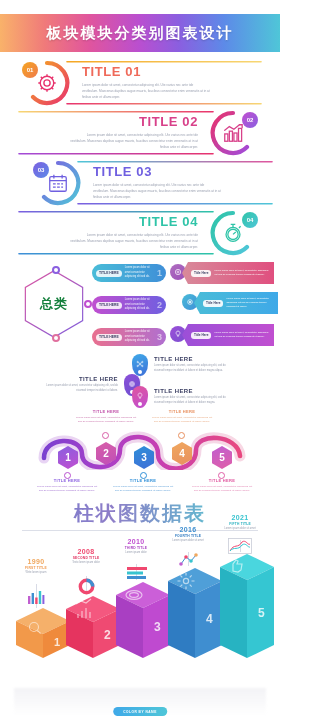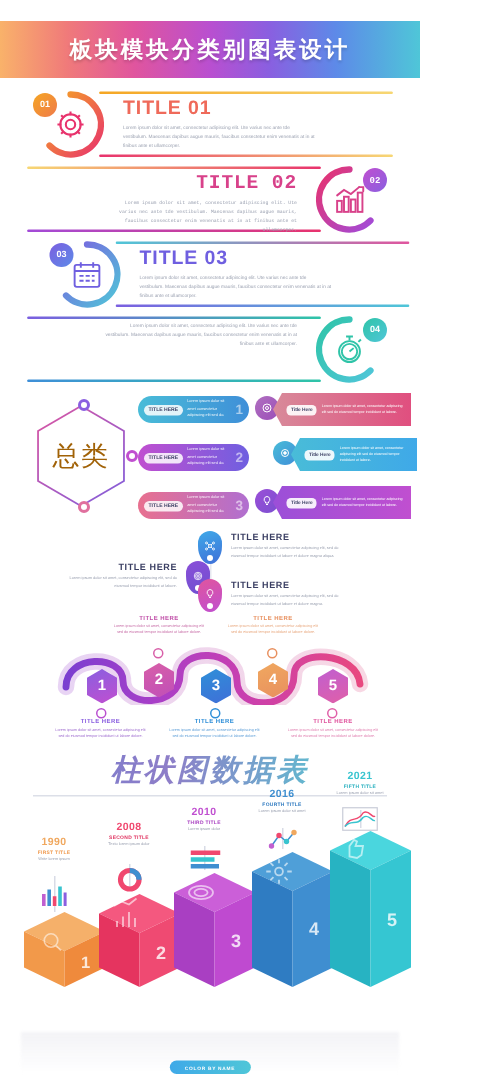--- a/index.html
+++ b/index.html
@@ -21,21 +21,21 @@
     position:absolute; left:0; top:14px; width:280px; height:38px;
     display:flex; align-items:center; justify-content:center;
     color:#fff; font-size:15px; font-weight:bold; letter-spacing:2px;
     text-shadow:0 1px 2px rgba(0,0,0,.18);
   }
 
   
   .s1 { position:absolute; left:0; top:58px; width:280px; height:200px; }
   .s1row { position:absolute; width:280px; height:50px; }
   .s1row.r1 { top:0; }
-  .s1row.r2 { top:50px;font-family:Liberation Mono, monospace; }
+  .s1row.r2 { top:50px; }
   .s1row.r3 { top:100px;margin-left:11px; }
   .s1row.r4 { top:150px; }
 
   .ring {
     position:absolute; width:46px; height:46px; border-radius:50%;
     top:2px;
   }
   .badge {
     position:absolute; width:16px; height:16px; border-radius:50%;
     display:flex; align-items:center; justify-content:center;
@@ -67,21 +67,21 @@
   .hexout {
     position:absolute; inset:0;
     clip-path:polygon(50% 0%,93% 25%,93% 75%,50% 100%,7% 75%,7% 25%);
     background:linear-gradient(135deg,#e0559e,#7b5fe0);
   }
   .hexin {
     position:absolute; inset:1.4px;
     clip-path:polygon(50% 0%,93% 25%,93% 75%,50% 100%,7% 75%,7% 25%);
     background:#fff; display:flex; align-items:center; justify-content:center;
   }
-  .hexlabel { font-size:18px; font-weight:normal; color:#a16207; letter-spacing:1px; }
+  .hexlabel { font-size:13px; font-weight:bold; color:#15803d; letter-spacing:1px; }
   .node {
     position:absolute; width:8px; height:8px; border-radius:50%;
     background:#fff; border:2px solid #8a5fe0;
   }
   .pill {
     position:absolute; height:18px; border-radius:9px;
     display:flex; align-items:center; padding:0 4px;
   }
   .pill .ptitle {
     background:rgba(255,255,255,.85); border-radius:6px;
@@ -133,21 +133,21 @@
   }
   .ringdot {
     position:absolute; width:7px; height:7px; border-radius:50%;
     background:#fff; border:1.4px solid #b94fd0;
   }
   .stepcap { position:absolute; width:62px; text-align:center; }
   .stepcap .st { font-size:4px; font-weight:bold; letter-spacing:.3px; margin-bottom:1.5px; }
   .stepcap .sb { font-size:2.5px; line-height:1.75; }
 
   
-  .s5head { position:absolute; left:0; top:498px; width:280px; height:40px;font-style:italic; }
+  .s5head { position:absolute; left:0; top:498px; width:280px; height:40px; }
   .bigtitle {
     position:absolute; left:0; top:2px; width:280px; text-align:center;
     font-size:20px; font-weight:bold; letter-spacing:2px;
     background:linear-gradient(90deg,#6f7bd0,#8e7ec8 40%,#62b9cf 75%,#4fc6d8);
     -webkit-background-clip:text; background-clip:text; color:transparent;
   }
   .rule { position:absolute; left:22px; top:32px; width:236px; height:1px; background:#dcdfe8; }
 
   
   .s6 { position:absolute; left:0; top:536px; width:280px; height:184px; }
@@ -344,20 +344,21 @@
       </svg>
       <span class="ico" style="position:absolute;right:36px;top:14px">
         <svg viewBox="0 0 24 24" fill="none" stroke="#2fc4a8" stroke-width="1.4">
           <circle cx="12" cy="13.5" r="7.6"></circle>
             <circle cx="12" cy="13.5" r="5.6"></circle>
           <path d="M12 13.5l3-2.5M9.5 2.5h5M12 2.5v3M18.5 6.5l1.8-1.8"></path>
         </svg>
       </span>
       <div class="badge" style="right:22px;top:4px;background:linear-gradient(135deg,#2fc4a8,#4fc6d8)">04</div>
       <div class="s1text">
+        <div class="s1title" style="color:#2fc4a8">TITLE 04</div>
         <div class="s1body">Lorem ipsum dolor sit amet, consectetur adipiscing elit. Ute varius nec ante tde vestibulum. Maecenas dapibus augue mauris, faucibus consectetur enim venenatis at in at finibus ante et ullamcorper.</div>
       </div>
     </div>
   </div>
 
   <div class="s2">
     <div class="hexwrap">
       <div class="hexout"></div>
       <div class="hexin">
         <span class="hexlabel">总类</span>

